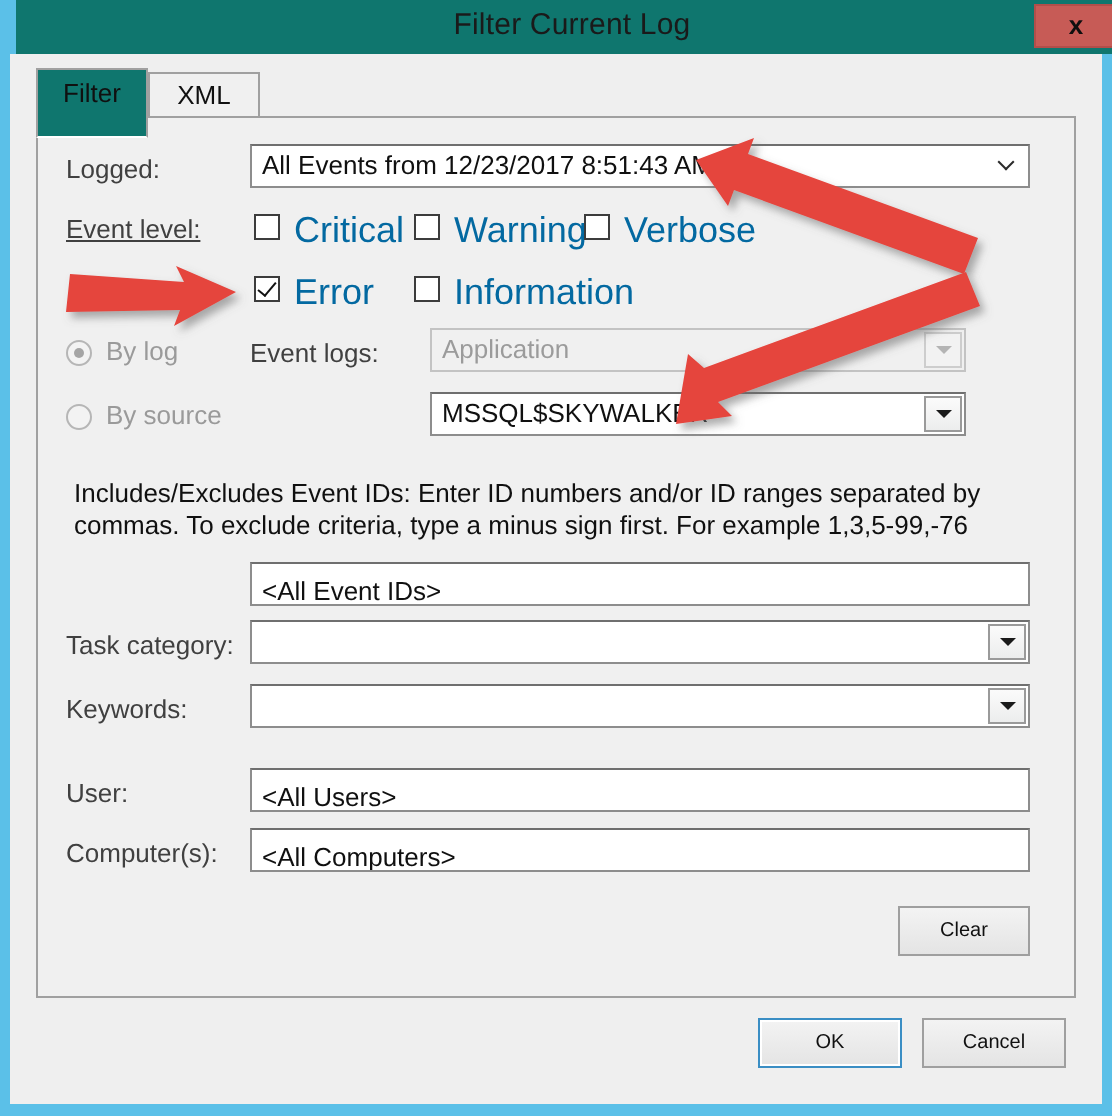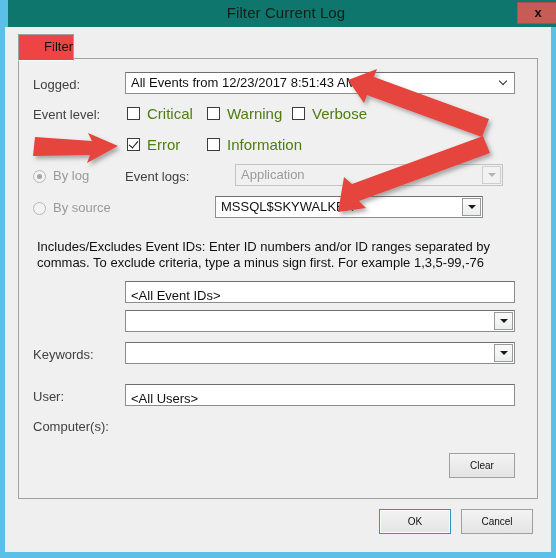--- a/index.html
+++ b/index.html
@@ -84,25 +84,24 @@
     font-size: 13px;
     color: #101010;
     line-height: 23px;
     text-align: center;
     cursor: pointer;
     background: #f0f0f0;
     border: 1px solid #a0a0a0;
     border-bottom: none;
   }
   .tab.active {
-    background: #ef4444;
-    height: 27px;
+    background: #0f766e;
+    height: 35px;
     z-index: 4;
     border-bottom: 1px solid #ffffff;
-    text-align: right;
   }
   #tab-filter { left: 0; width: 56px; }
   #tab-xml    { left: 56px; width: 56px; top: 2px; height: 23px; line-height: 21px; }
 
   #tab-panel {
     position: absolute;
     left: 13px; top: 31px;
     width: 520px;
     height: 441px;
     background: #f0f0f0;
@@ -136,21 +135,21 @@
 
   
   .combo {
     position: absolute;
     box-sizing: border-box;
     height: 22px;
     background: #ffffff;
     border: 1px solid #8d8d8d;
     border-top-color: #6f6f6f;
   }
-  .combo.disabled { background: #f0f0f0; border-color: #c3c3c3; margin-left: 20px; }
+  .combo.disabled { background: #f0f0f0; border-color: #c3c3c3; }
   .combo .value {
     position: absolute;
     left: 5px; top: 0;
     right: 24px;
     font-size: 13px;
     color: #101010;
     line-height: 20px;
     white-space: nowrap;
     overflow: hidden;
   }
@@ -218,22 +217,22 @@
     position: absolute;
     left: 3px; top: 0px;
     width: 4px; height: 8px;
     border-right: 1.8px solid #111;
     border-bottom: 1.8px solid #111;
     transform: rotate(40deg);
   }
   .cblabel {
     position: absolute;
     left: 20px; top: -1px;
-    font-size: 15px;
-    color: #4d7c0f;
+    font-size: 18px;
+    color: #0369a1;
   }
 
   
   .rdwrap {
     position: absolute;
     height: 16px;
     cursor: default;
     white-space: nowrap;
   }
   .rdbox {
@@ -302,33 +301,34 @@
 
   <div id="titlebar">
     <div id="title-text">Filter Current Log</div>
     <div id="close-button">x</div>
   </div>
 
   <div id="dialog-body">
 
     <div id="tabstrip">
       <div class="tab active" id="tab-filter">Filter</div>
+      <div class="tab" id="tab-xml">XML</div>
     </div>
 
     <div id="tab-panel">
 
       <div class="lbl" style="left:14px; top:18px;">Logged:</div>
       <div class="combo flat" style="left:106px; top:13px; width:390px;">
         <div class="value">All Events from 12/23/2017 8:51:43 AM</div>
         <div class="arrow-btn">
           <span class="caret thin"></span>
         </div>
       </div>
 
-      <div class="lbl" style="left:14px; top:48px;">Event level:</div>
+      <div class="lbl" style="left:14px; top:48px;text-decoration:underline;">Event level:</div>
 
       <div class="cbwrap" style="left:108px; top:47px;">
         <span class="cbbox"></span>
         <span class="cblabel">Critical</span>
       </div>
       <div class="cbwrap" style="left:188px; top:47px;">
         <span class="cbbox"></span>
         <span class="cblabel">Warning</span>
       </div>
       <div class="cbwrap" style="left:273px; top:47px;">
@@ -364,39 +364,41 @@
       <div class="combo" style="left:196px; top:137px; width:268px;">
         <div class="value">MSSQL$SKYWALKER</div>
         <div class="arrow-btn">
           <span class="caret"></span>
         </div>
       </div>
 
       <div id="eventid-help" style="top:180px;">Includes/Excludes Event IDs: Enter ID numbers and/or ID ranges separated by commas. To exclude criteria, type a minus sign first. For example 1,3,5-99,-76</div>
       <div class="textbox" style="left:106px; top:222px; width:390px;">&lt;All Event IDs&gt;</div>
 
+      <div class="lbl" style="left:14px; top:256px;">Task category:</div>
       <div class="combo" style="left:106px; top:251px; width:390px;">
         <div class="value"></div>
         <div class="arrow-btn">
           <span class="caret"></span>
         </div>
       </div>
 
       <div class="lbl" style="left:14px; top:288px;">Keywords:</div>
       <div class="combo" style="left:106px; top:283px; width:390px;">
         <div class="value"></div>
         <div class="arrow-btn">
           <span class="caret"></span>
         </div>
       </div>
 
       <div class="lbl" style="left:14px; top:330px;">User:</div>
       <div class="textbox" style="left:106px; top:325px; width:390px;">&lt;All Users&gt;</div>
 
       <div class="lbl" style="left:14px; top:360px;">Computer(s):</div>
+      <div class="textbox" style="left:106px; top:355px; width:390px;">&lt;All Computers&gt;</div>
 
       <div class="btn" style="left:430px; top:394px; width:66px;">Clear</div>
     </div>
 
     <div class="btn" style="left:456px; top:482px; width:72px;">Cancel</div>
     <div class="btn focused" style="left:374px; top:482px; width:72px;">OK</div>
 
   </div>
 
   <svg class="arrow-annot" style="left:0; top:0;" width="556" height="558" viewBox="0 0 556 558">

